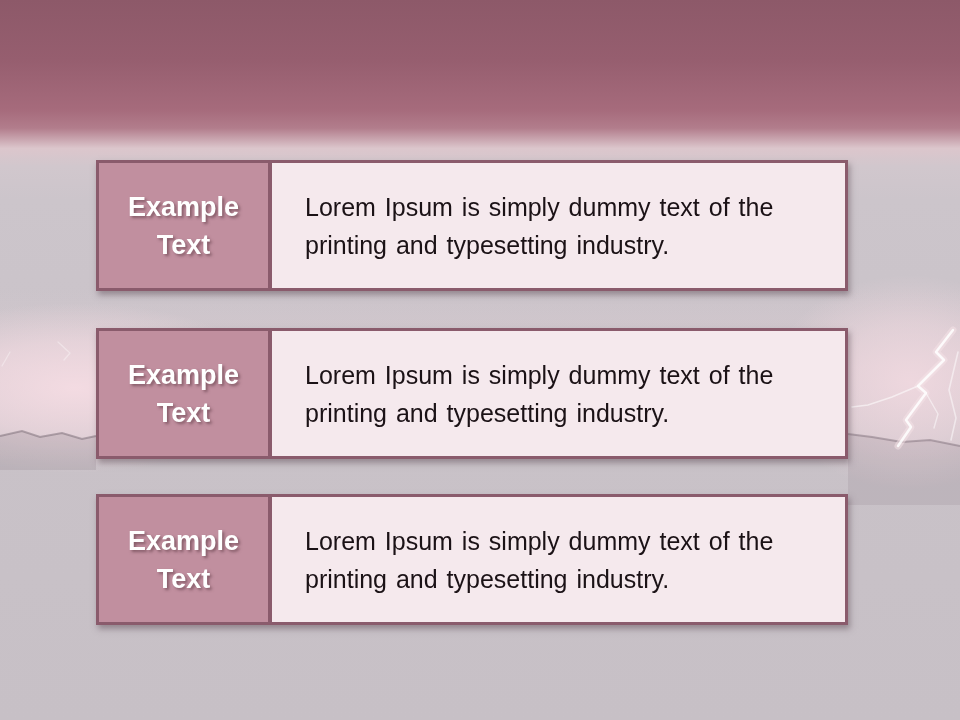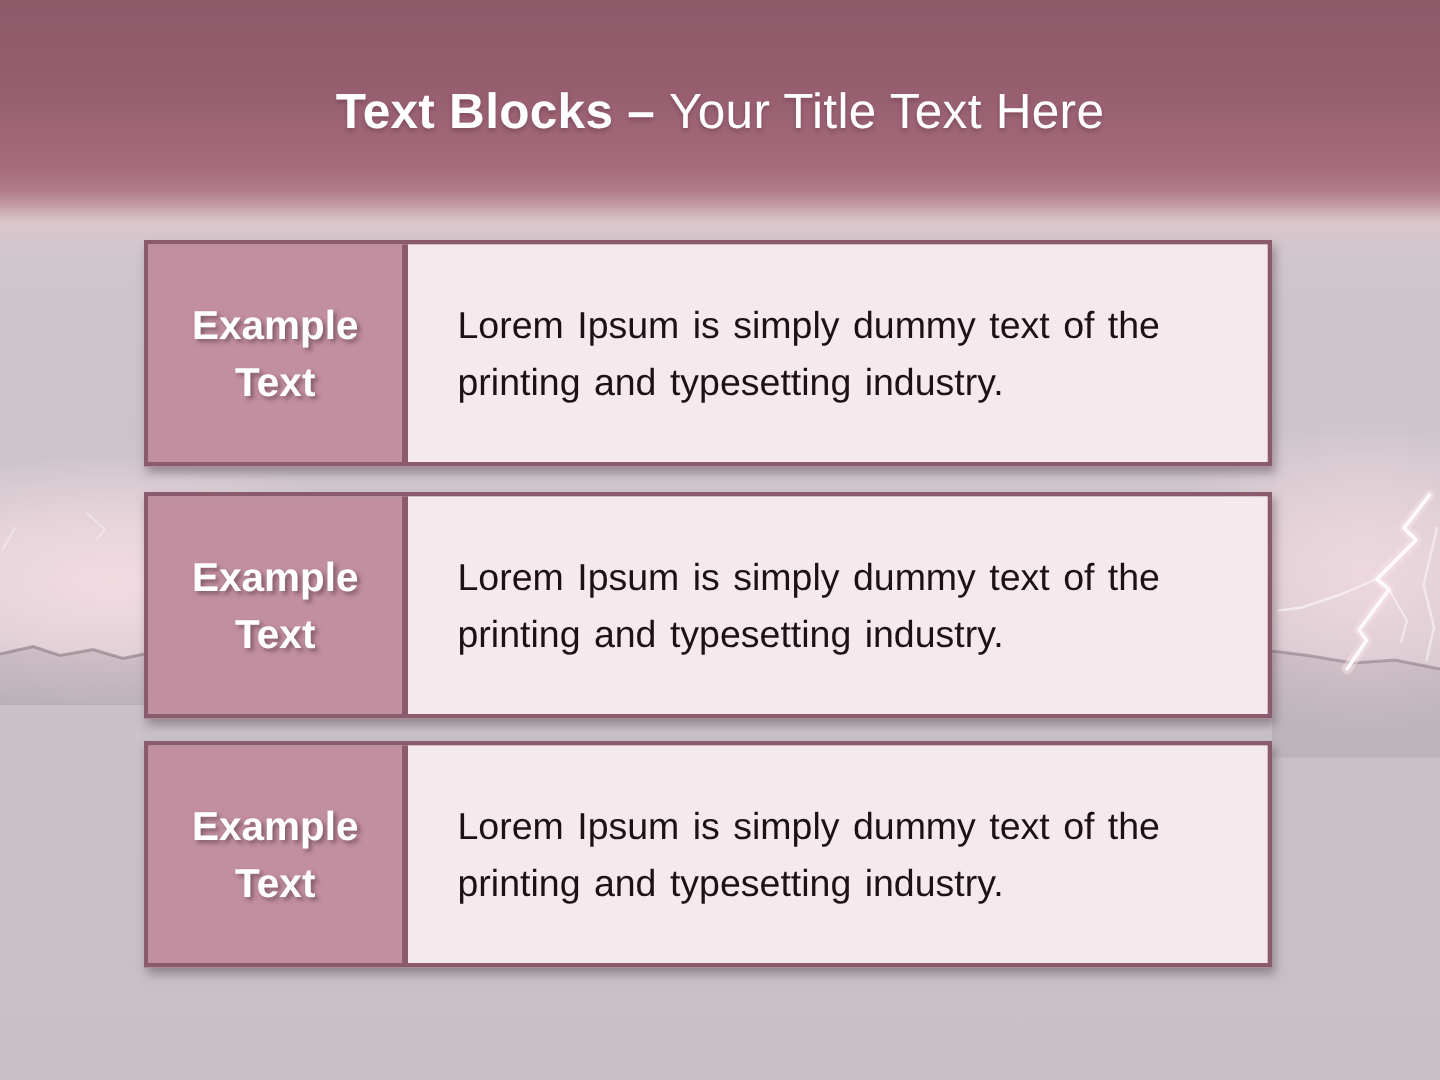--- a/index.html
+++ b/index.html
@@ -27,21 +27,21 @@
   
   .title {
     position:absolute; left:0; top:54px; width:960px; text-align:center;
     color:#ffffff; font-size:33px; line-height:40px; letter-spacing:0.2px;
     text-shadow:0 2px 3px rgba(60,25,35,0.28);
   }
   .title .t-bold {font-weight:bold;}
   .title .t-reg {font-weight:normal; margin-left:0.28em;}
   
   .block {
-    position:absolute; left:96px; width:752px; height:151px;
+    position:absolute; left:96px; width:752px; height:131px;
     box-sizing:border-box; border:3px solid #8a5b6c; display:flex;
     box-shadow:2px 4px 6px rgba(96,78,88,0.5);
   }
   .block.b0 {top:160px;}
   .block.b1 {top:328px;}
   .block.b2 {top:494px;}
   .block-label {
     flex:0 0 173px; box-sizing:border-box; border-right:4px solid #8a5b6c;
     background:#c18f9f;
     display:flex; flex-direction:column; justify-content:center; align-items:center;
@@ -73,23 +73,20 @@
     <path d="M848,434 L872,437 L902,442 L930,440 L960,446" fill="none" stroke="rgba(120,105,115,0.45)" stroke-width="2"></path>
 
     <path d="M953,330 L936,352 L944,360 L918,386 L926,393 L906,420 L911,427 L898,446" fill="none" stroke="rgba(246,227,232,0.5)" stroke-width="7" stroke-linecap="round" stroke-linejoin="round"></path>
     <path d="M953,330 L936,352 L944,360 L918,386 L926,393 L906,420 L911,427 L898,446" fill="none" stroke="#ffffff" stroke-width="2.5" stroke-linecap="round" stroke-linejoin="round" opacity="0.85"></path>
     <path d="M918,386 L892,397 L868,405 L852,407" fill="none" stroke="#ffffff" stroke-width="1.6" stroke-linecap="round" opacity="0.55"></path>
     <path d="M926,393 L938,414 L934,428" fill="none" stroke="#ffffff" stroke-width="1.4" stroke-linecap="round" opacity="0.5"></path>
     <path d="M958,352 L949,390 L956,418 L951,440" fill="none" stroke="#ffffff" stroke-width="1.6" stroke-linecap="round" opacity="0.5"></path>
     <path d="M10,352 L2,366 M58,342 L70,353 L64,360" fill="none" stroke="#ffffff" stroke-width="1.3" stroke-linecap="round" opacity="0.35"></path>
   </svg>
 
-  <div class="title">
-    <span class="t-bold">Text Blocks –</span><span class="t-reg">Your Title Text Here</span>
-  </div>
 
   <div class="block b0">
     <div class="block-label">
       <div>Example</div>
       <div>Text</div>
     </div>
     <div class="block-body">
       <div>Lorem Ipsum is simply dummy text of the</div>
       <div>printing and typesetting industry.</div>
     </div>

